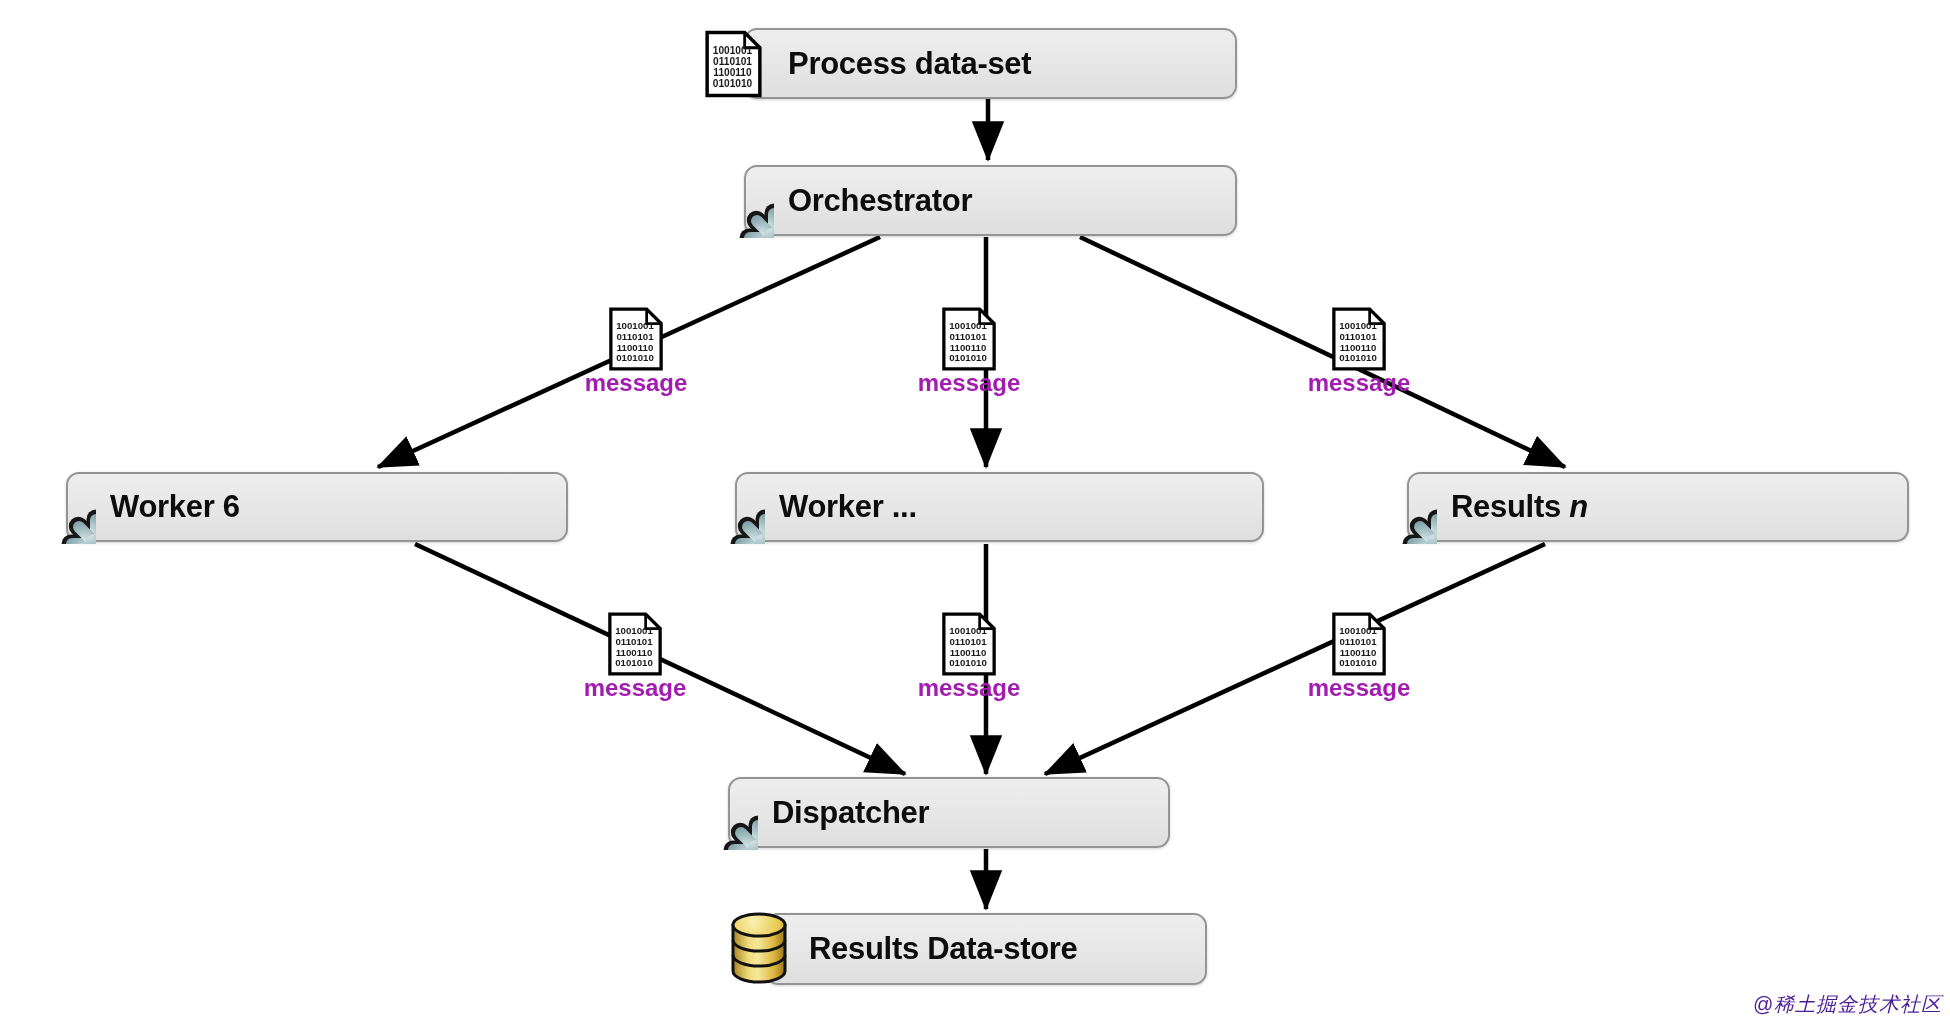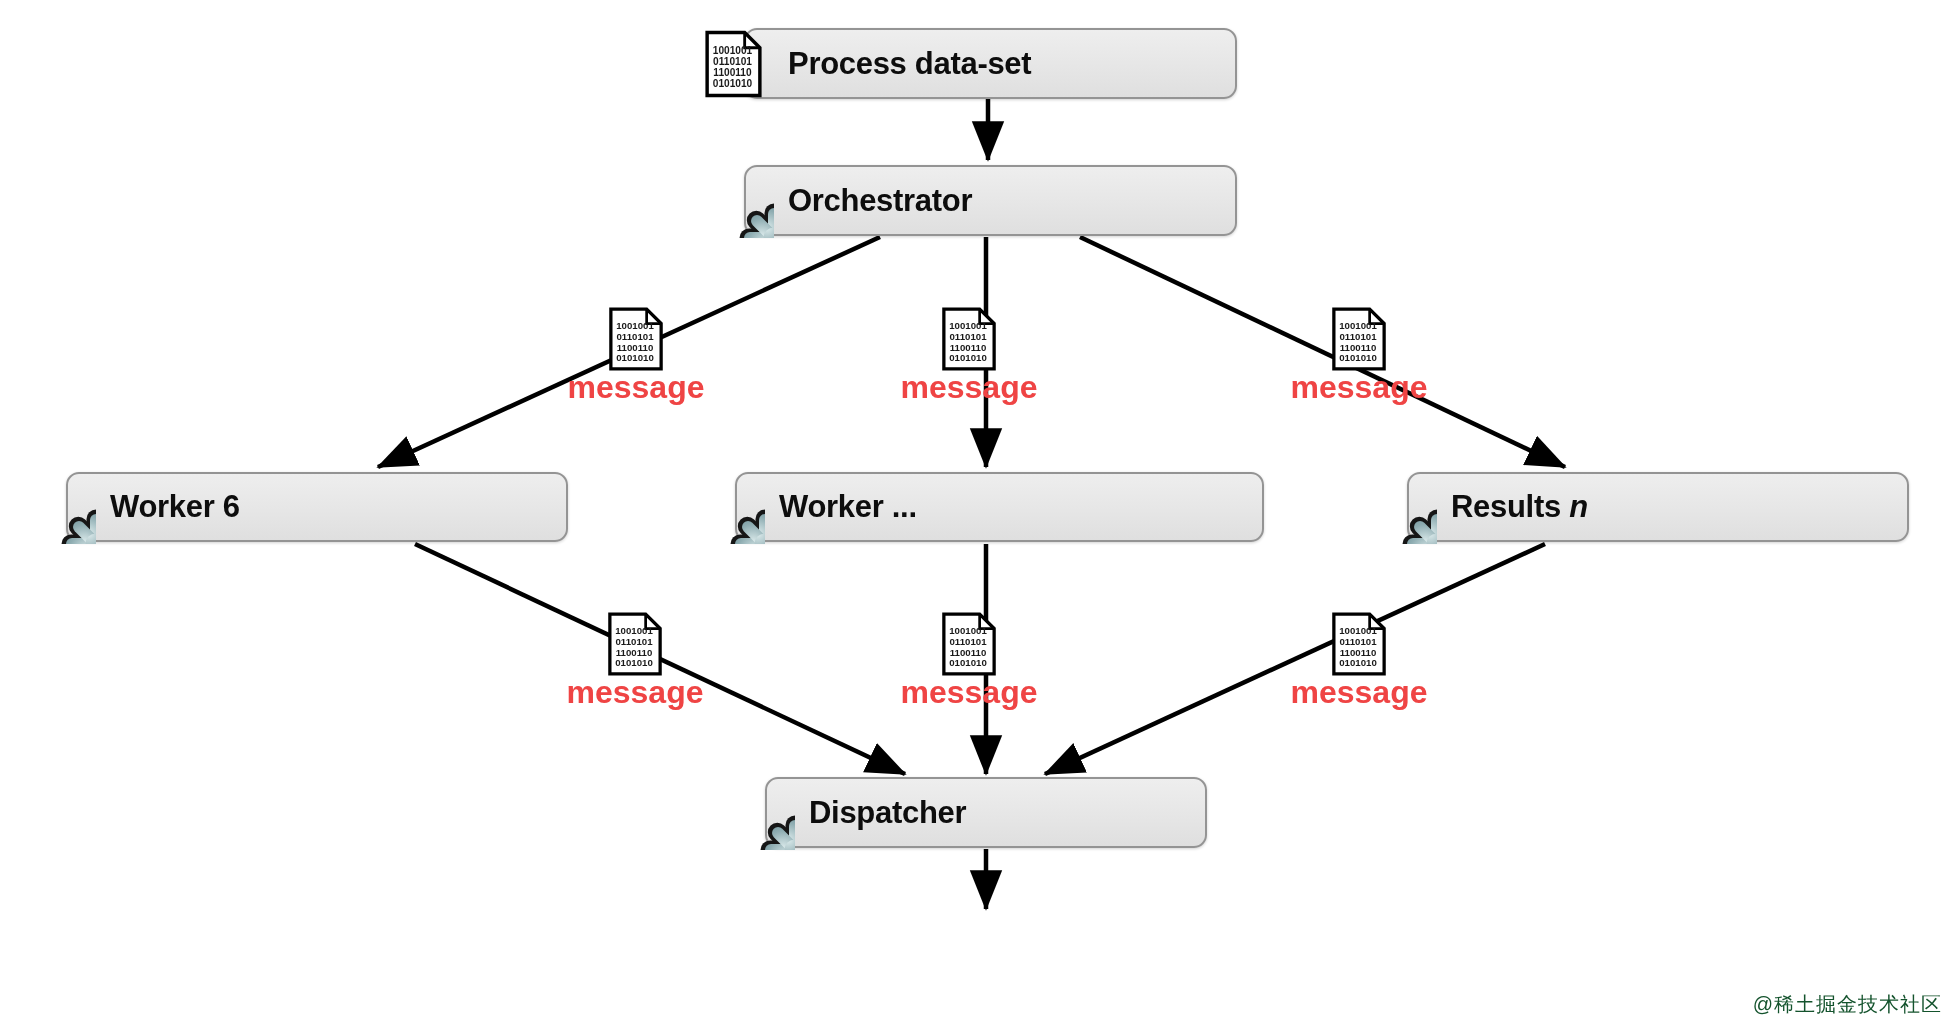--- a/index.html
+++ b/index.html
@@ -23,30 +23,30 @@
   .node-label i{font-style:italic;}
   .node-icon{position:absolute;top:50%;transform:translateY(-50%);line-height:0;}
   .icon-ast{left:-46px;}
   .icon-doc{left:-43px;}
   .icon-db{left:-40px;}
   
   .msg-group{position:absolute;z-index:3;width:58px;}
   .msg-group svg{display:block;width:58px;height:68px;}
   .msg-label{
     position:absolute;left:50%;top:64px;transform:translateX(-50%);
-    font-size:32px;font-weight:bold;color:#ef4444;white-space:nowrap;
+    font-size:24px;font-weight:bold;color:#a21caf;white-space:nowrap;
   }
   .doc-svg{background:transparent;}
   .bin-text{
     font-family:"Liberation Sans", sans-serif;font-size:10px;font-weight:bold;fill:#1a1a1a;
   }
   
   .watermark{
     position:absolute;right:8px;bottom:4px;z-index:4;
-    font-size:20px;color:#14532d;letter-spacing:1px;
+    font-size:20px;color:#4c1d95;letter-spacing:1px;font-style:italic;
   }
 </style>
 </head>
 <body>
 
 <div class="canvas">
 
   <svg width="0" height="0" style="position:absolute" aria-hidden="true">
     <defs>
       <radialGradient id="tealGrad" gradientUnits="userSpaceOnUse" cx="-7" cy="-10" r="38">
@@ -165,29 +165,37 @@
 
   <div class="node" style="left:1407px;top:472px;width:502px;height:70px">
     <span class="node-icon icon-ast">
       <svg width="74" height="74" viewBox="-37 -37 74 74">
           <use href="#sym-asterisk"></use>
         </svg>
     </span>
     <span class="node-label"><span>Results </span><i>n</i></span>
   </div>
 
-  <div class="node" style="left:765px;top:777px;width:442px;height:71px">
+  <div class="node" style="left:728px;top:777px;width:442px;height:71px">
     <span class="node-icon icon-ast">
       <svg width="74" height="74" viewBox="-37 -37 74 74">
           <use href="#sym-asterisk"></use>
         </svg>
     </span>
     <span class="node-label">Dispatcher</span>
   </div>
 
+  <div class="node" style="left:765px;top:913px;width:442px;height:72px">
+    <span class="node-icon icon-db">
+      <svg width="64" height="76" viewBox="0 0 64 76">
+          <use href="#sym-db"></use>
+        </svg>
+    </span>
+    <span class="node-label">Results Data-store</span>
+  </div>
 
   <div id="messages">
       <div class="msg-group" style="left: 607px; top: 305px;">
         <svg viewBox="0 0 60 70">
           <use href="#sym-doc"></use>
         </svg>
         <div class="msg-label">message</div>
       </div>
       <div class="msg-group" style="left: 940px; top: 305px;">
         <svg viewBox="0 0 60 70">

